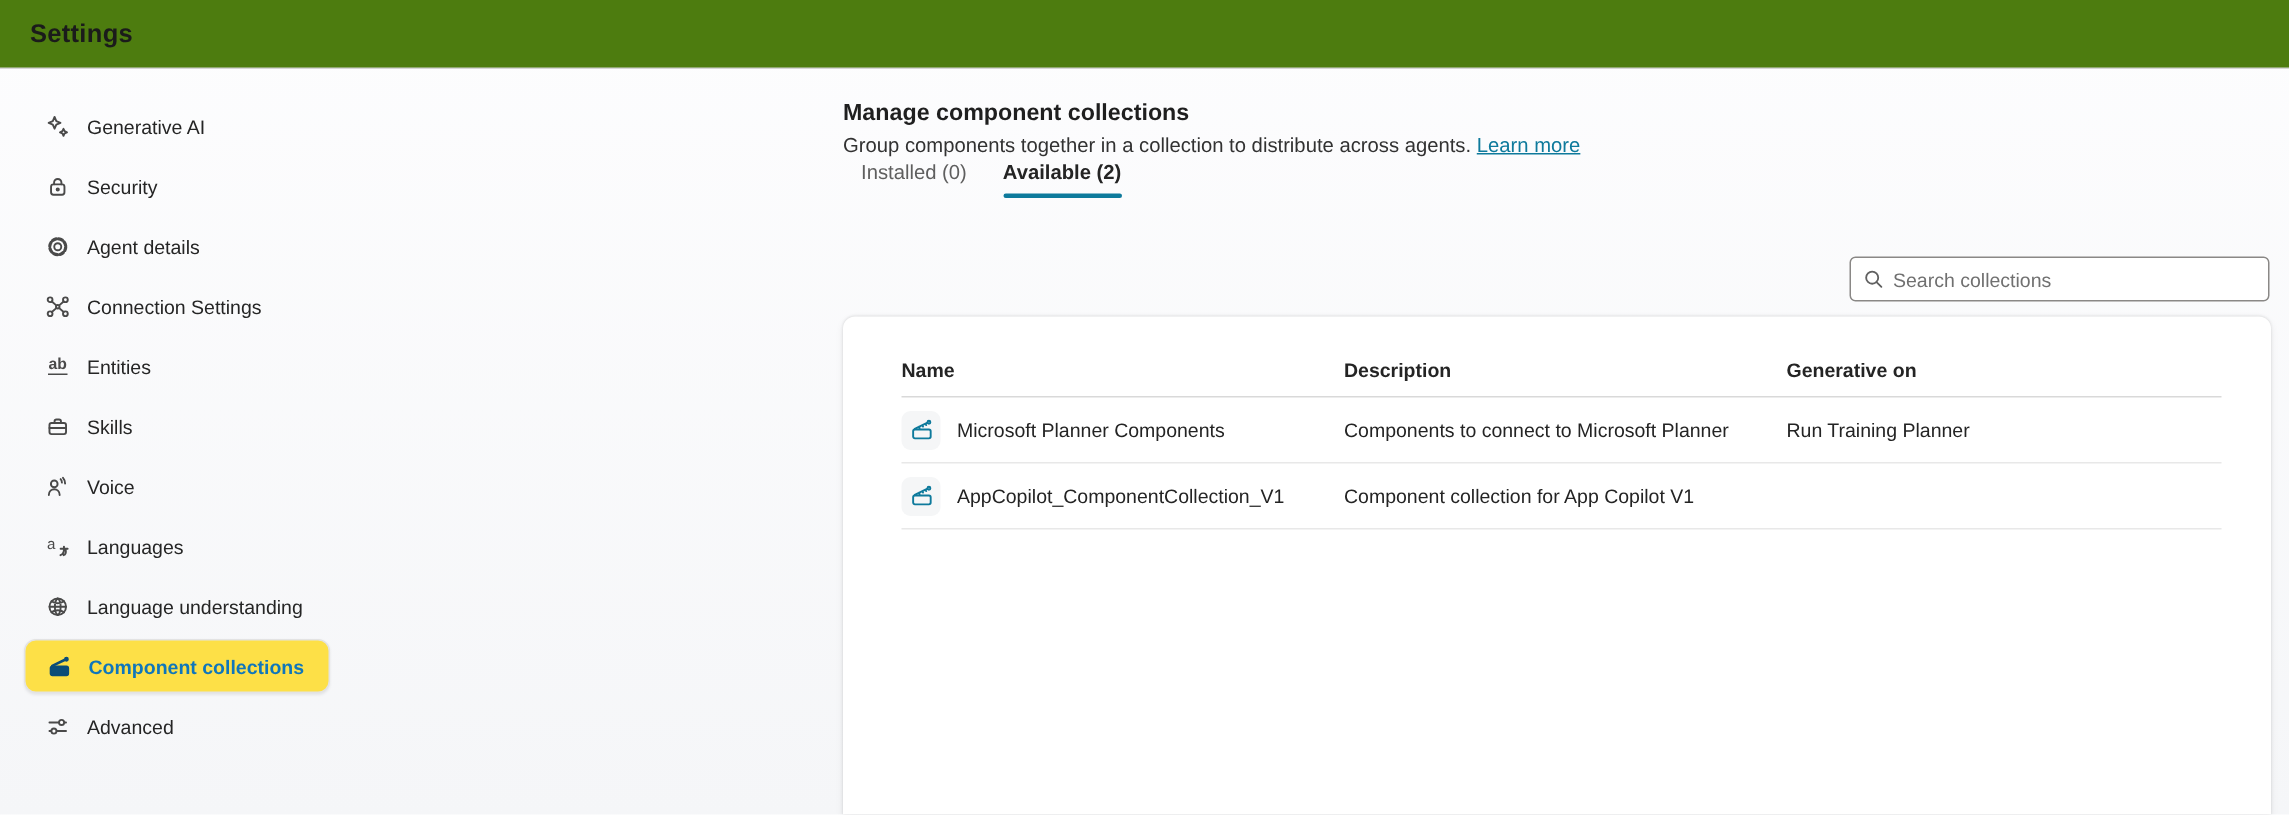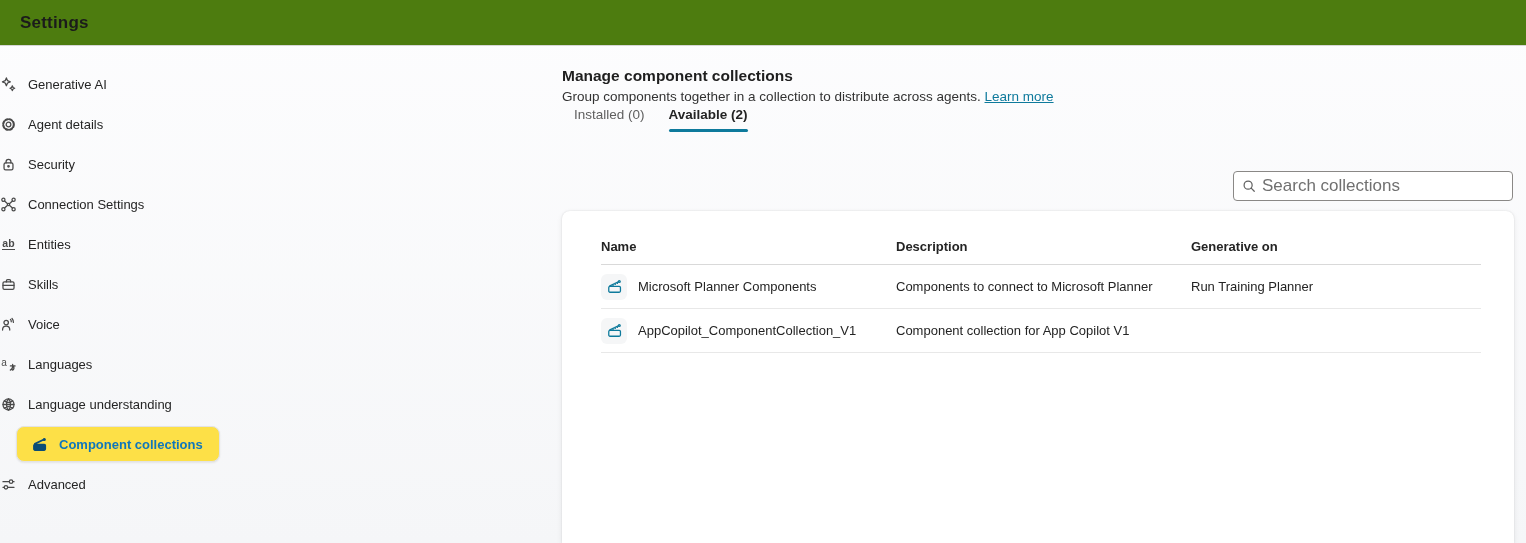--- a/index.html
+++ b/index.html
@@ -15,21 +15,21 @@
     position:absolute; top:0; left:0; right:0; height:46px;
     background:#4d7c0f; border-bottom:1px solid #d6d6d6;
     display:flex; align-items:center; padding-left:20px;
   }
   .app-title { font-size:17px; font-weight:700; color:#1b1b1b; letter-spacing:.2px; }
 
   
   .sidebar { position:absolute; top:46px; left:0; width:560px; padding-top:18px; }
   .side-item {
     height:40px; display:flex; align-items:center; gap:11px;
-    font-size:13px; color:#252525; cursor:pointer;
+    padding-left:30px; font-size:13px; color:#252525; cursor:pointer;
     white-space:nowrap;
   }
   .side-item .icn { width:17px; height:17px; flex:0 0 17px; display:flex; align-items:center; justify-content:center; }
   .side-item .icn svg { display:block; stroke:#4a4a4a; fill:none; stroke-width:1.2; stroke-linecap:round; stroke-linejoin:round; }
   .side-item .ab {
     font-size:10.5px; color:#4a4a4a; border-bottom:1px solid #4a4a4a; line-height:11px; font-weight:600;
   }
   .side-item.selected {
     margin:2px 0 2px 16px; padding-left:14px; width:204px; height:36px;
     background:#fde047; border:1px solid #e3e3e3; border-radius:8px;
@@ -51,21 +51,21 @@
     background:#0e7a9c; border-radius:2px;
   }
 
   .search-box {
     position:absolute; top:171px; right:13px; width:280px; height:30px;
     background:#ffffff; border:1px solid #8a8886; border-radius:4px;
     display:flex; align-items:center; padding:0 8px; gap:6px;
   }
   .search-box svg { stroke:#616161; fill:none; stroke-width:1.4; stroke-linecap:round; flex:0 0 14px; }
   .search-box input {
-    border:none; outline:none; flex:1; font-size:17px; background:transparent;
+    border:none; outline:none; flex:1; font-size:13px; background:transparent;
     font-family:"Liberation Sans", sans-serif; color:#242424;
   }
   .search-box input::placeholder { color:#707070; }
 
   
   .card {
     position:absolute; left:562px; right:12px; top:211px; bottom:0;
     background:#ffffff; border-radius:8px 8px 0 0;
     box-shadow:0 0 2px rgba(0,0,0,.12), 0 2px 6px rgba(0,0,0,.07);
     padding:0 33px 0 39px;
@@ -103,36 +103,36 @@
           <path d="M6 1.8 7.1 4.4 9.7 5.5 7.1 6.6 6 9.2 4.9 6.6 2.3 5.5 4.9 4.4Z"></path>
           <path d="M11.6 9.3l.7 1.5 1.5.7-1.5.7-.7 1.5-.7-1.5-1.5-.7 1.5-.7Z"></path>
         </svg>
     </span>
     <span>Generative AI</span>
   </div>
 
   <div class="side-item">
     <span class="icn">
       <svg width="17" height="17" viewBox="0 0 16 16">
-          <circle cx="8" cy="8" r="2.2"></circle>
-          <circle cx="8" cy="8" r="5" stroke-width="2" stroke-dasharray="2.4 1.6"></circle>
-        </svg>
-    </span>
-    <span>Agent details</span>
-  </div>
-
-  <div class="side-item">
-    <span class="icn">
-      <svg width="17" height="17" viewBox="0 0 16 16">
           <rect x="3.8" y="6.5" width="8.4" height="6.5" rx="1.5"></rect>
           <path d="M5.7 6.5V5.4a2.3 2.3 0 0 1 4.6 0v1.1"></path>
           <circle cx="8" cy="9.7" r=".7"></circle>
         </svg>
     </span>
     <span>Security</span>
+  </div>
+
+  <div class="side-item">
+    <span class="icn">
+      <svg width="17" height="17" viewBox="0 0 16 16">
+          <circle cx="8" cy="8" r="2.2"></circle>
+          <circle cx="8" cy="8" r="5" stroke-width="2" stroke-dasharray="2.4 1.6"></circle>
+        </svg>
+    </span>
+    <span>Agent details</span>
   </div>
 
   <div class="side-item">
     <span class="icn">
       <svg width="17" height="17" viewBox="0 0 16 16">
           <circle cx="3.2" cy="3.6" r="1.5"></circle>
           <circle cx="12.8" cy="3.6" r="1.5"></circle>
           <circle cx="3.2" cy="12.4" r="1.5"></circle>
           <circle cx="12.8" cy="12.4" r="1.5"></circle>
           <path d="M4.3 4.7 6.9 7M11.7 4.7 9.1 7M4.3 11.3 6.9 9M11.7 11.3 9.1 9"></path>

